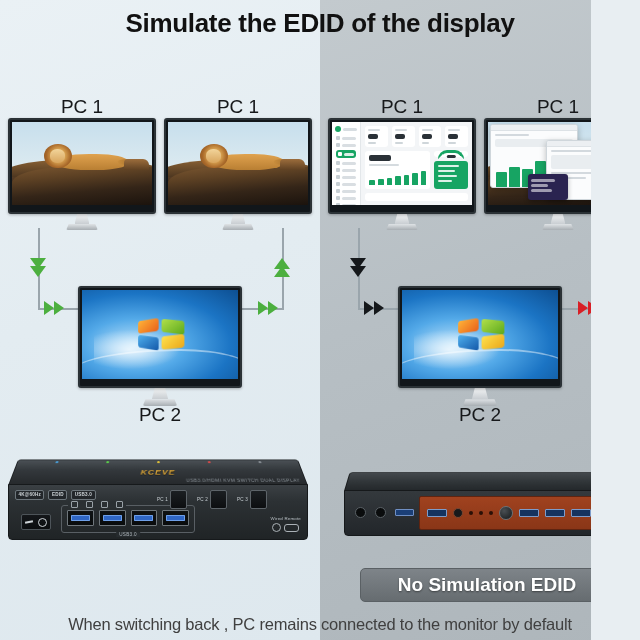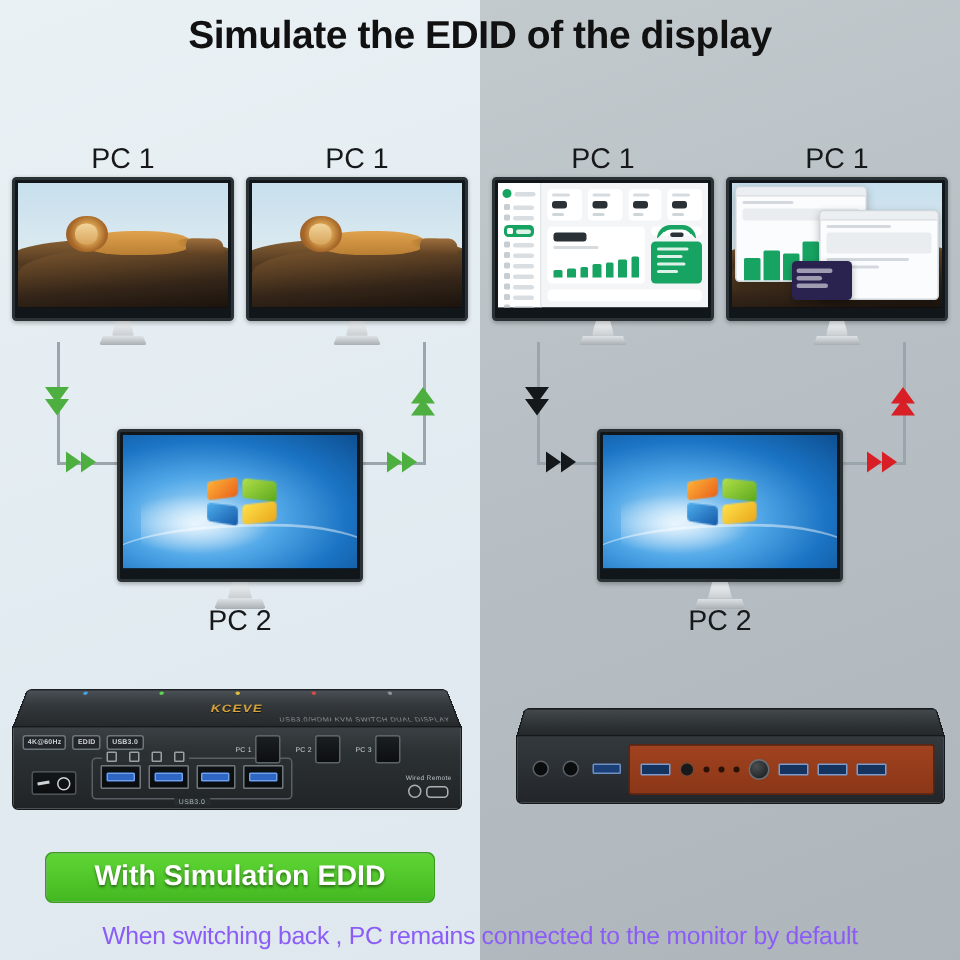--- a/index.html
+++ b/index.html
@@ -1,21 +1,21 @@
 <!DOCTYPE html>
 <html><head>
 <meta charset="utf-8">
 <style>
   html,body{margin:0;padding:0;}
   body{
     width:640px;height:640px;overflow:hidden;
     font-family:"Liberation Sans", sans-serif;
     background:#e8eef2;
   }
-  #stage{position:relative;width:640px;height:640px;overflow:hidden;}
+  #stage{position:relative;width:591px;height:640px;overflow:hidden;}
 
   
   .half{position:absolute;top:0;height:640px;width:320px;}
   .half.left{left:0;background:linear-gradient(160deg,#eaf1f5 0%,#e3ecf1 45%,#dee8ee 100%);}
   .half.right{left:320px;background:linear-gradient(160deg,#c3cace 0%,#b7bfc4 45%,#aeb6bb 100%);}
 
   
   .title{
     position:absolute;left:0;top:8px;width:640px;text-align:center;
     font-size:26px;font-weight:bold;color:#111;line-height:1.18;
@@ -248,21 +248,21 @@
     position:absolute;z-index:25;border-radius:5px;
     display:flex;align-items:center;justify-content:center;
     font-size:19px;font-weight:bold;color:#fff;
     text-shadow:0 1px 2px rgba(0,0,0,.45);white-space:nowrap;
   }
   .pill.green{background:linear-gradient(180deg,#5fd635,#43b821);border:1px solid #3a9c1d;}
   .pill.gray{background:linear-gradient(180deg,#7e8489,#666c70);border:1px solid #5a6064;}
 
   .footer{
     position:absolute;left:0;bottom:6px;width:640px;text-align:center;z-index:25;
-    font-size:16.5px;color:#8b5cf6;letter-spacing:-.2px;
+    font-size:16.5px;color:#404040;letter-spacing:-.2px;
   }
 </style>
 </head>
 <body>
 
 <div id="stage">
 
   <div class="half left"></div>
   <div class="half right"></div>
 
@@ -638,16 +638,16 @@
         <div class="dot"></div>
         <div class="dot"></div>
         <div class="bigknob"></div>
         <div class="hdmi"></div>
         <div class="hdmi"></div>
         <div class="hdmi"></div>
       </div>
     </div>
   </div>
 
-  <div class="pill green" style="left:30px;top:568px;width:258px;height:32px;">With Simulation EDID</div>
+  <div class="pill gray" style="left:360px;top:568px;width:252px;height:32px;">No Simulation EDID</div>
 
   <div class="footer">When switching back , PC remains connected to the monitor by default</div>
 </div>
 
 </body></html>

